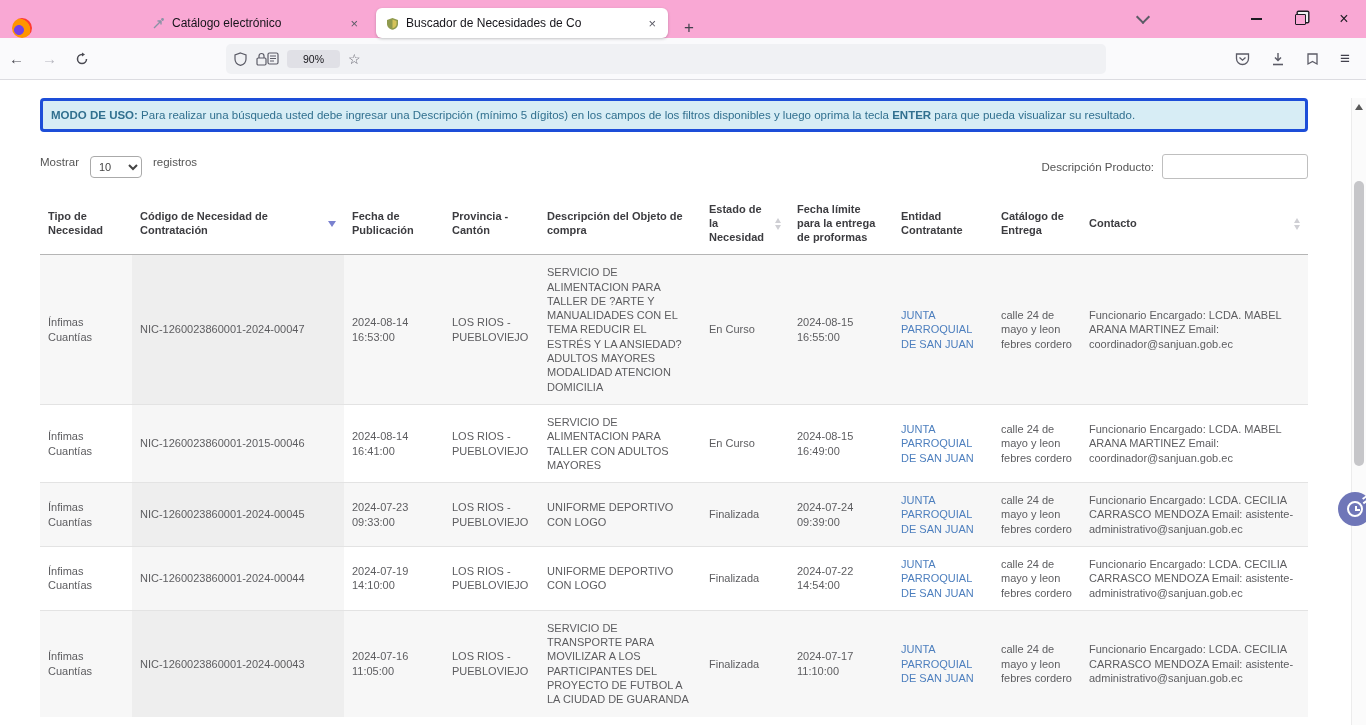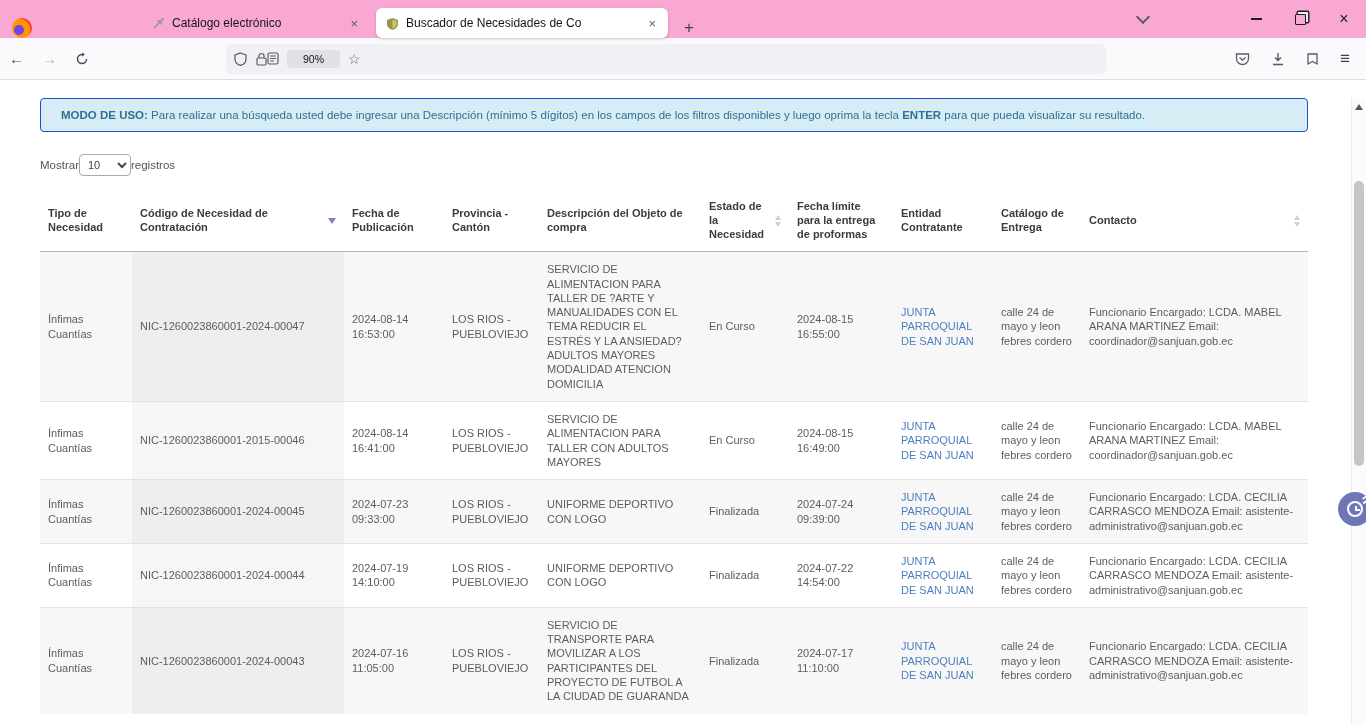--- a/index.html
+++ b/index.html
@@ -36,25 +36,25 @@
   .urlbar .sep-icons { display:flex; align-items:center; gap:9px; }
   .url-text { flex:1; font-size:12px; color:#7a7a85; margin-left:9px; white-space:nowrap; overflow:hidden; }
   .url-text b { color:#1f1f26; font-weight:bold; }
   .zoom-pill { font-size:10.5px; color:#15141a; background:#e0e0e6; border-radius:4px; padding:3px 16px; margin:0 8px; }
   .star { font-size:14px; color:#5b5b66; }
   .right-icons { margin-left:auto; display:flex; align-items:center; gap:21px; padding-right:16px; }
   .hamburger { font-size:17px; color:#42414d; letter-spacing:0; }
 
   
   .content { position:relative; height:645px; background:#fff; }
-  .alert { margin:18px 58px 0 40px; height:34px; background:#d7edf5; border:1px solid #1d4ed8; border-radius:4px;
-           display:flex; align-items:center; padding:0 20px; font-size:11.5px; color:#31708f; }
+  .alert { margin:18px 58px 0 40px; height:34px; background:#d7edf5; border:3px solid #1d4ed8; border-radius:4px;
+           display:flex; align-items:center; padding:0 8px; font-size:11.5px; color:#31708f; }
   .alert b { font-weight:bold; }
   .controls { display:flex; justify-content:space-between; align-items:center; margin:22px 58px 0 40px; }
-  .show-records { font-size:11.5px; color:#555; display:flex; align-items:center; gap:0; }
+  .show-records { font-size:11.5px; color:#555; display:flex; align-items:flex-start; gap:11px; }
   .show-records select { font-size:11px; color:#444; padding:2px 4px; border:1px solid #aaa; border-radius:4px;
                          background:#fff; width:52px; height:22px; font-family:inherit; }
   .filter { font-size:11.5px; color:#555; display:flex; align-items:center; gap:8px; }
   .filter input { width:146px; height:25px; border:1px solid #bfbfbf; border-radius:3px; background:#fff;
                   font-size:12px; padding:0 6px; font-family:inherit; }
 
   table.grid { margin:14px 0 0 40px; width:1268px; border-collapse:collapse; table-layout:fixed;
                font-size:11px; color:#5d5d60; }
   .grid thead th { font-weight:bold; color:#3c3c40; text-align:left; vertical-align:middle;
                    padding:10px 8px; border-bottom:1px solid #b5b5b5; line-height:1.25; }
@@ -173,20 +173,24 @@
     <span><b>MODO DE USO:</b><span> Para realizar una búsqueda usted debe ingresar una Descripción (mínimo 5 dígitos) en los campos de los filtros disponibles y luego oprima la tecla </span><b>ENTER</b><span> para que pueda visualizar su resultado.</span></span>
   </div>
 
   <div class="controls">
     <div class="show-records">
       <span>Mostrar</span>
       <select>
         <option>10</option>
       </select>
       <span>registros</span>
+    </div>
+    <div class="filter">
+      <span>Descripción Producto:</span>
+      <input type="text" value="" style="">
     </div>
   </div>
 
   <table class="grid">
     <colgroup>
       <col style="width:92px">
         <col style="width:212px">
         <col style="width:100px">
         <col style="width:95px">
       <col style="width:162px">

